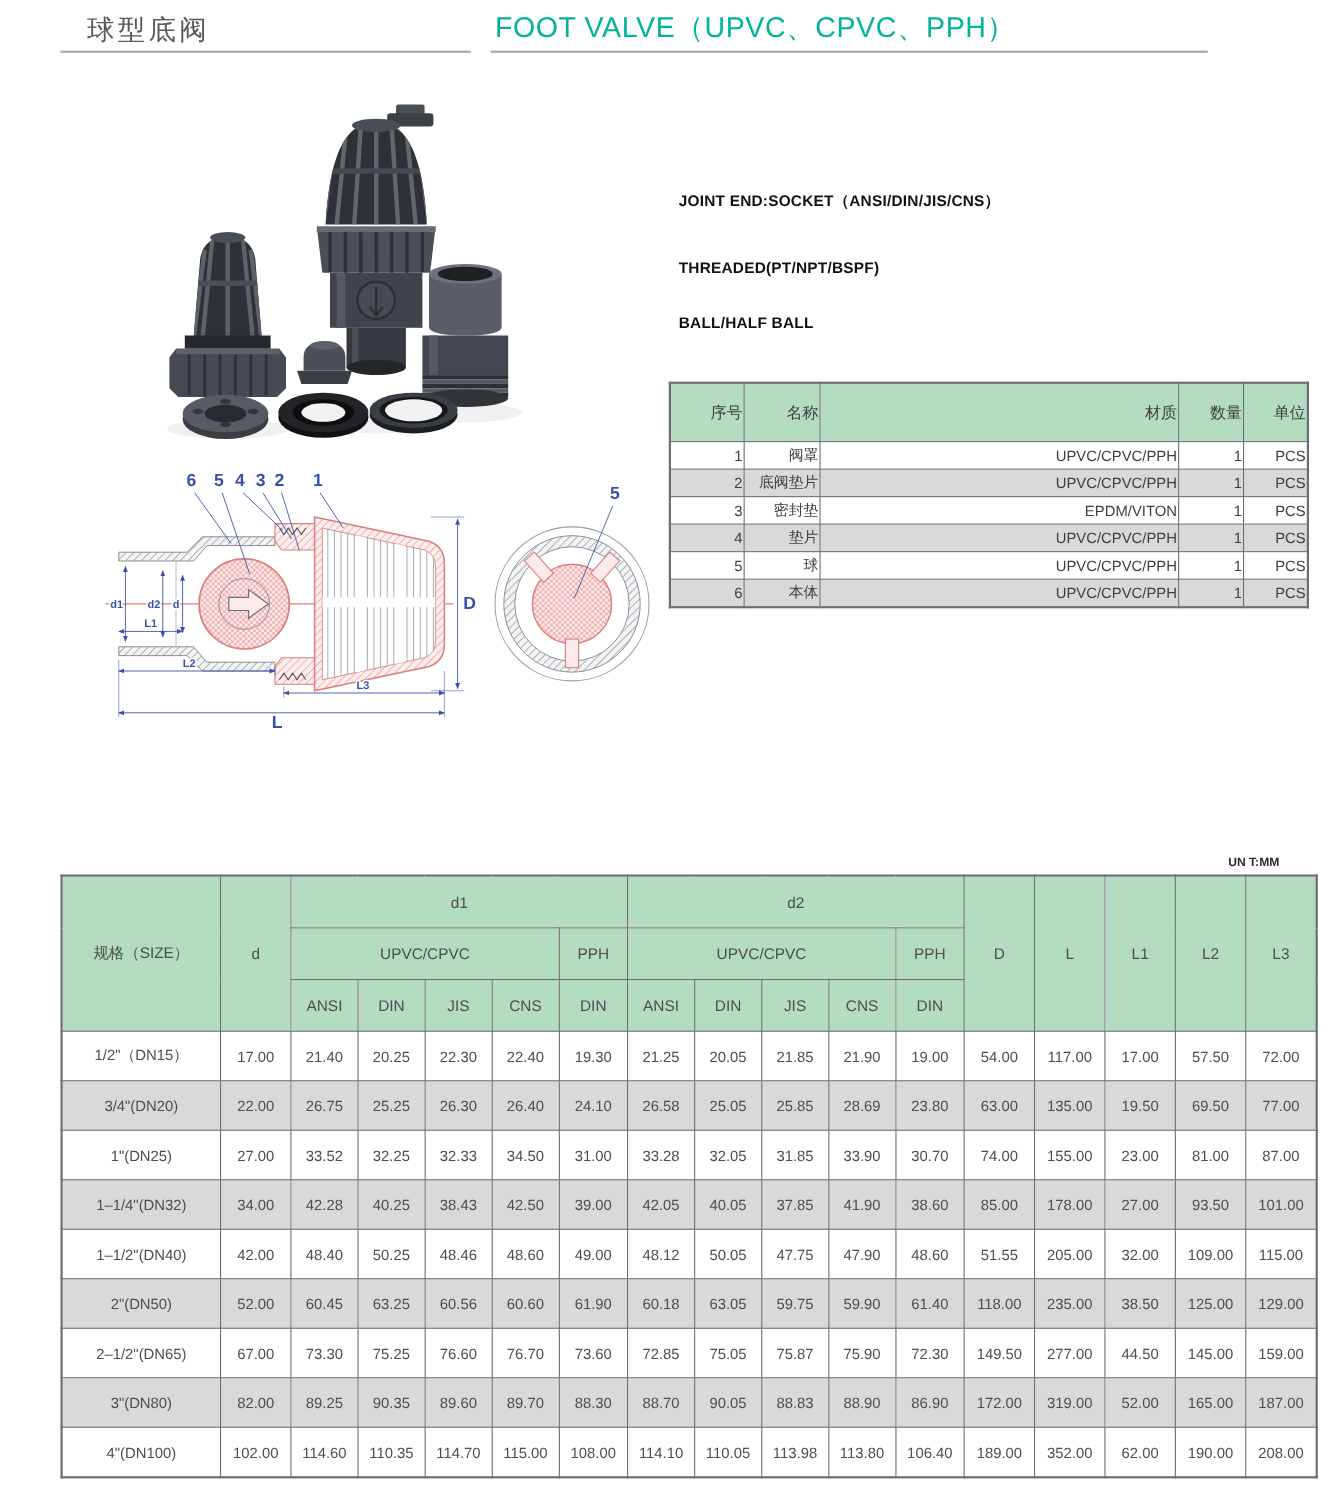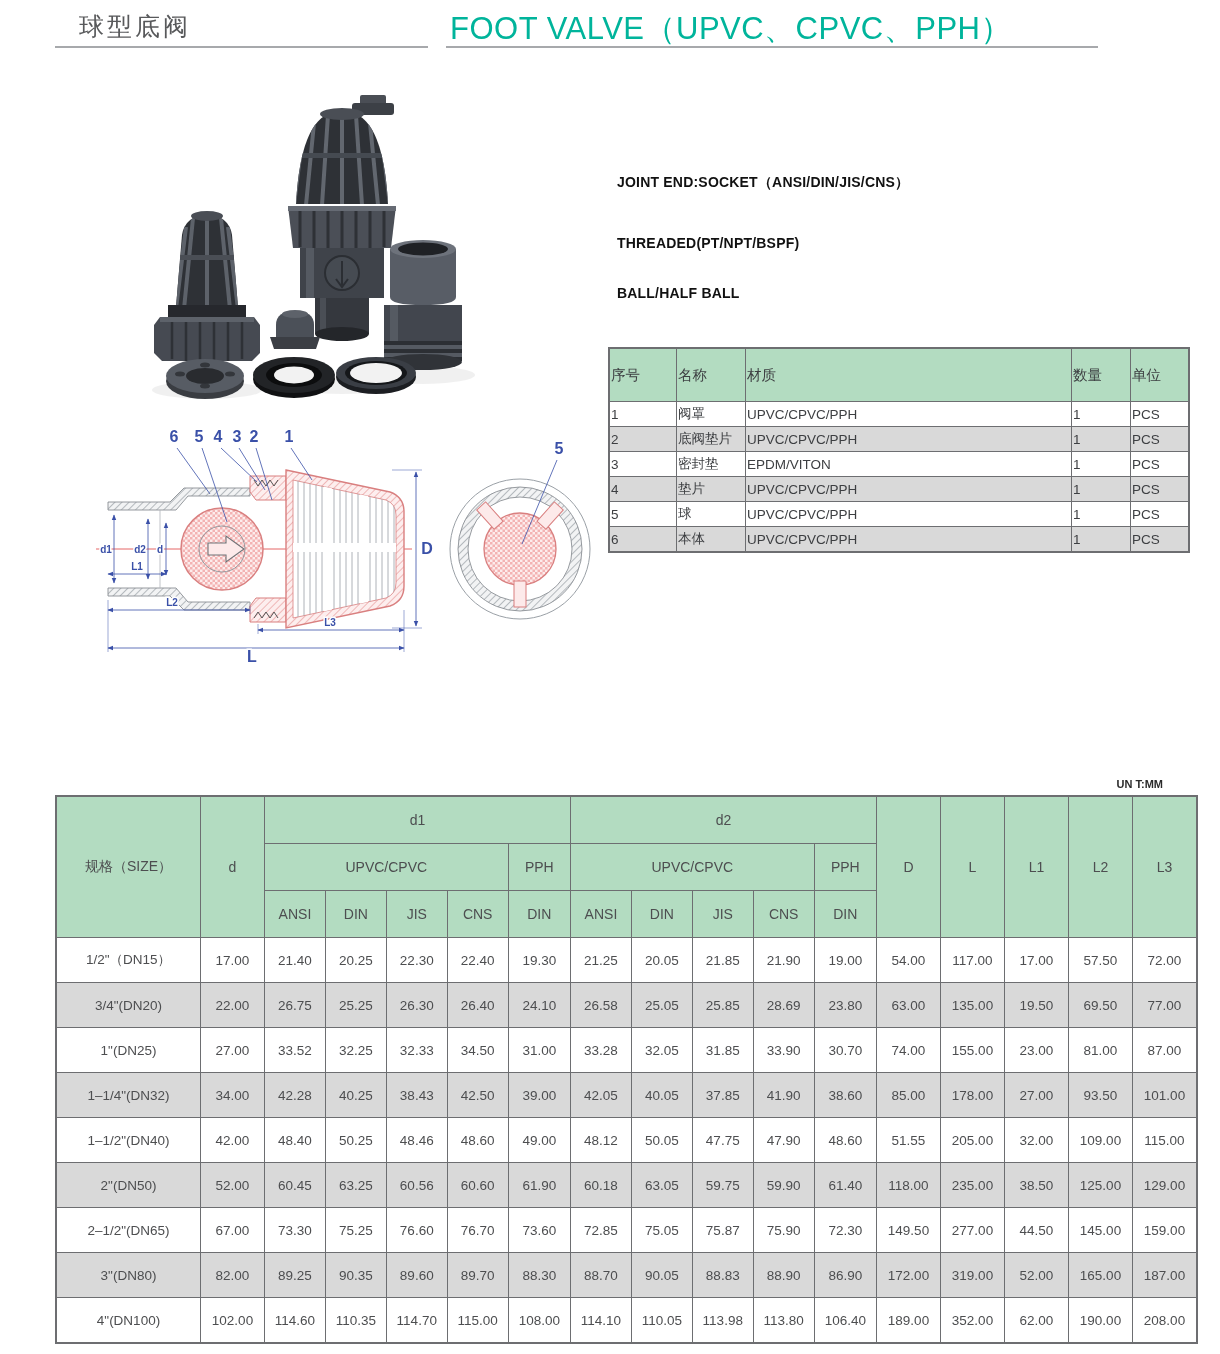--- a/index.html
+++ b/index.html
@@ -3,33 +3,33 @@
 <meta charset="utf-8">
 <style>
   html,body{margin:0;padding:0;background:#fff;}
   .page{position:relative;width:1220px;height:1354px;background:#ffffff;overflow:hidden;
         font-family:"Liberation Sans","DejaVu Sans",sans-serif;color:#4d4e50;}
   
   .title-cn{position:absolute;left:55px;top:10px;font-size:25px;font-weight:normal;color:#58595b;letter-spacing:3px;margin-left:24px;}
   .rule{position:absolute;top:46px;height:2px;background:#a7a9ac;}
   .rule-left{left:55px;width:373px;}
   .rule-right{left:446px;width:652px;}
-  .title-en{position:absolute;left:450px;top:8px;font-size:31px;color:#00b49b;letter-spacing:0.5px;}
+  .title-en{position:absolute;left:450px;top:8px;font-size:26px;color:#00b49b;letter-spacing:0.5px;}
   
   .photo{position:absolute;left:60px;top:85px;}
   .drawing{position:absolute;left:60px;top:422px;}
   
   .specs{position:absolute;left:617px;top:174px;width:560px;color:#111;}
   .specs p{margin:0 0 0 0;font-size:14px;font-weight:bold;letter-spacing:0.2px;}
   .specs p + p{margin-top:43px;}
   .specs p:last-child{margin-top:34px;}
   
   #parts-table{position:absolute;left:608px;top:347px;border-collapse:collapse;table-layout:fixed;
                border:2px solid #6d6e71;}
-  #parts-table th,#parts-table td{border:1px solid #6d6e71;text-align:left;vertical-align:middle;
+  #parts-table th,#parts-table td{border:1px solid #6d6e71;text-align:right;vertical-align:middle;
                overflow:hidden;white-space:nowrap;}
   #parts-table th{background:#b3dcc1;height:50px;font-size:14.5px;font-weight:normal;color:#3d3f42;}
   #parts-table td{height:22px;font-size:13.5px;color:#3d3f42;}
   #parts-table tr.alt td{background:#d9d9d9;}
   
   .unit-note{position:absolute;right:57px;top:778px;font-size:11px;font-weight:bold;color:#2b2b2b;}
   
   #dim-table{position:absolute;left:55px;top:795px;border-collapse:collapse;table-layout:fixed;
              border:2px solid #6d6e71;}
   #dim-table th,#dim-table td{border:1px solid #6d6e71;text-align:center;vertical-align:middle;

